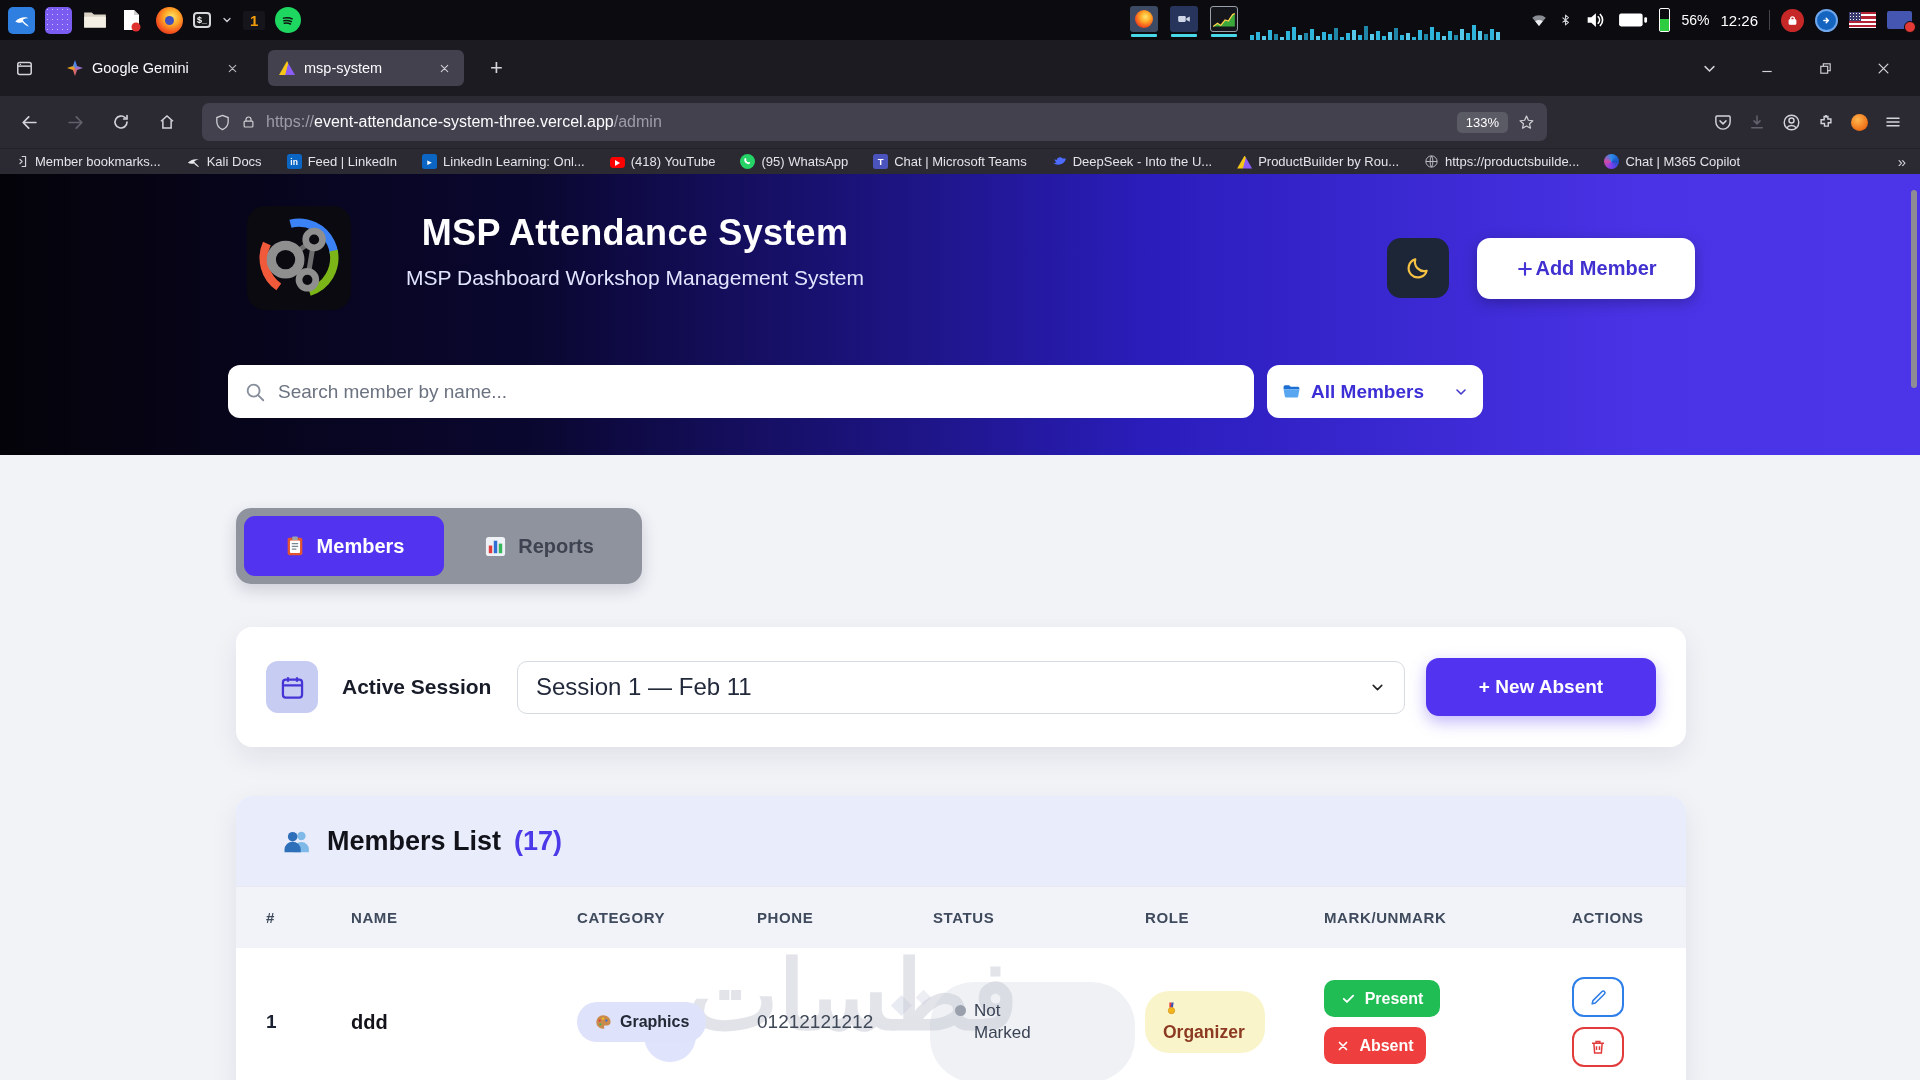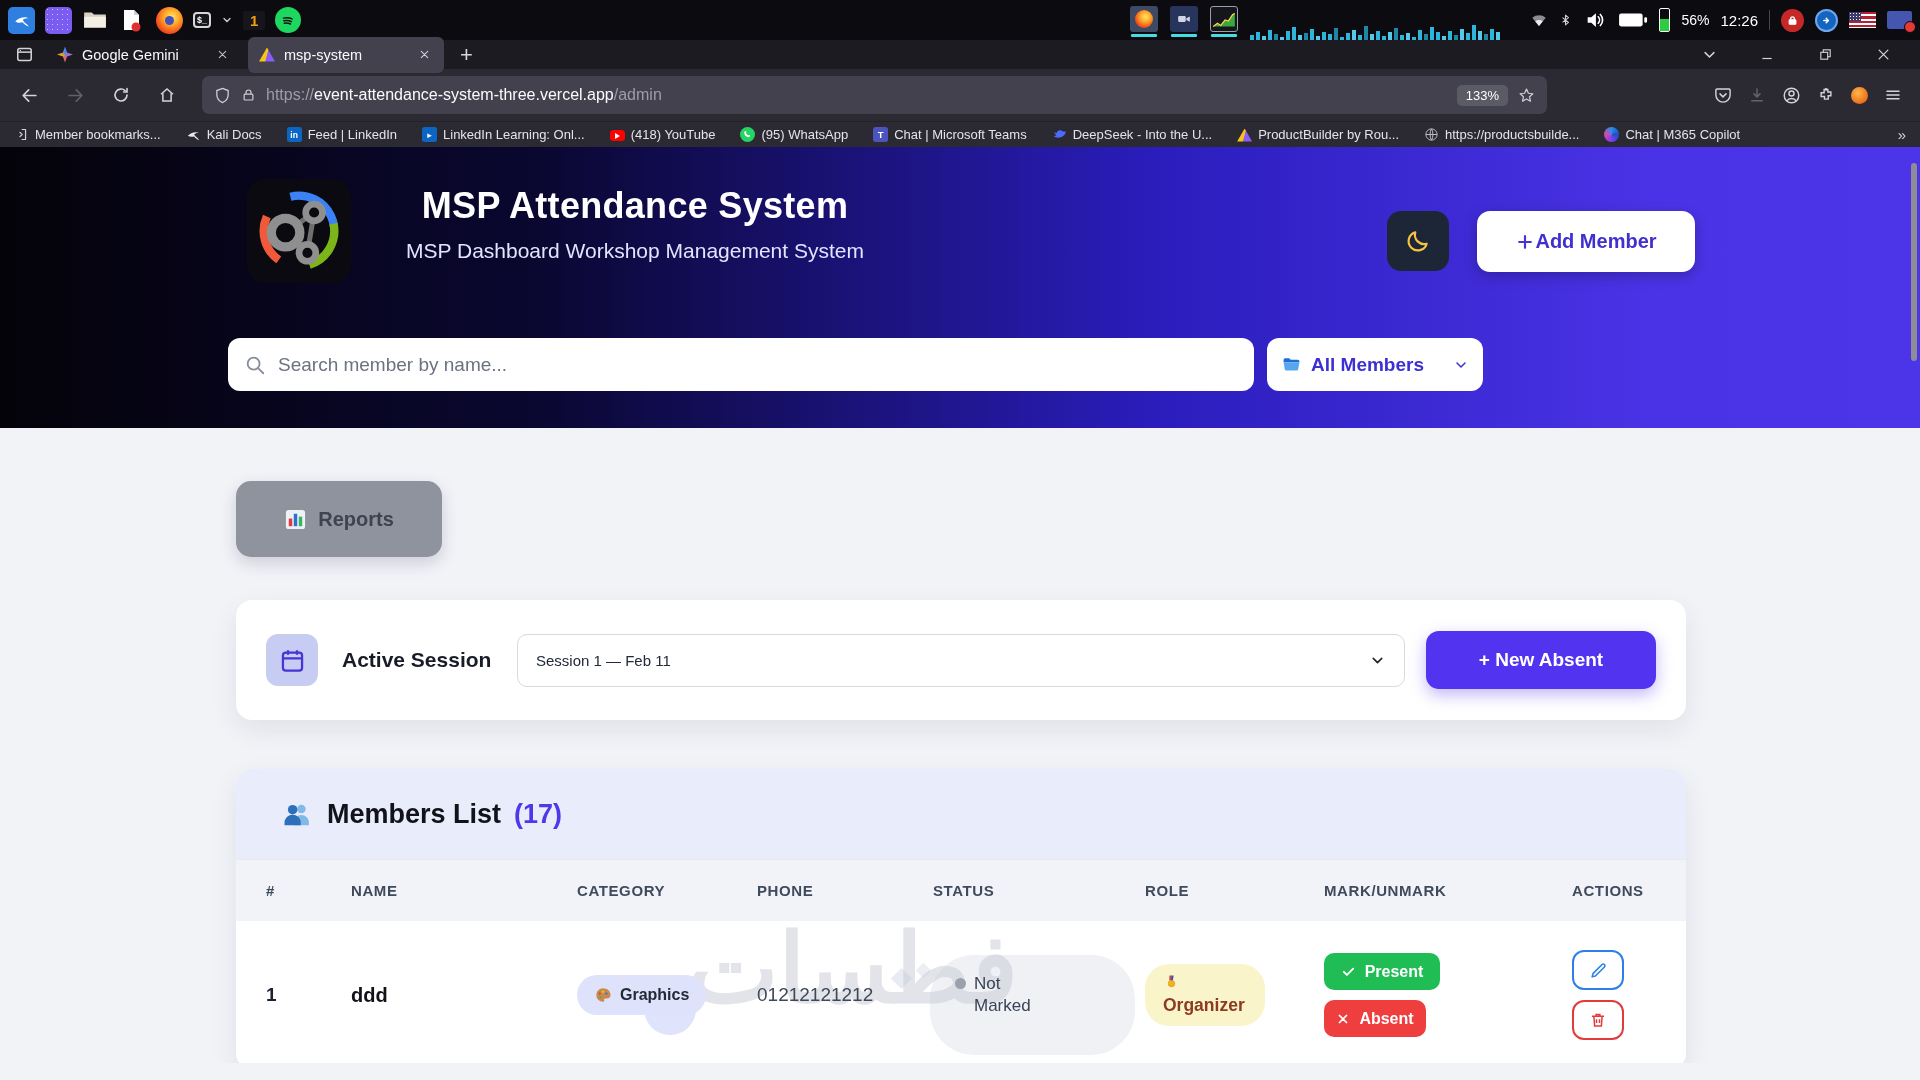--- a/index.html
+++ b/index.html
@@ -40,21 +40,21 @@
   .vsep { width:1px; height:20px; background:#46454e; }
   .cir { width:23px; height:23px; border-radius:50%; display:flex; align-items:center; justify-content:center; }
   .cir.red { background:#c62828; }
   .cir.blue { background:#1565c0; border:2px solid #6fa6ec; }
   .flag { width:27px; height:16px; background:repeating-linear-gradient(180deg,#b22234 0 2.2px,#fff 2.2px 4.4px); position:relative; }
   .flag i { position:absolute; left:0; top:0; width:12px; height:8.5px; background:#3c3b6e; background-image:radial-gradient(#fff 28%, transparent 30%); background-size:3px 3px; }
   .sshare { width:25px; height:18px; background:#4456b0; background-image:radial-gradient(#8ea0e8 20%, transparent 22%); background-size:4px 4px; border-radius:2px; position:relative; }
   .sshare i { position:absolute; right:-4px; bottom:-4px; width:12px; height:12px; background:#e53935; border-radius:50%; border:1px solid #0b0b10; }
 
   
-  .tabbar { height:29px; background:#1c1b22; display:flex; align-items:center; padding:0 8px; gap:6px; }
+  .tabbar { height:56px; background:#1c1b22; display:flex; align-items:center; padding:0 8px; gap:16px; }
   .fview { width:32px; height:32px; border-radius:6px; display:flex; align-items:center; justify-content:center; }
   .tab { height:36px; border-radius:6px; display:flex; align-items:center; gap:9px; padding:0 11px; width:196px; color:#fbfbfe; font-size:14.5px; }
   .tab.active { background:#42414d; }
   .tab .lbl { flex:1; white-space:nowrap; overflow:hidden; }
   .gem-fav { width:16px; height:16px; flex:0 0 auto;
      background:conic-gradient(from 0deg,#4285f4,#9b72cb,#d96570,#f2a60c,#4285f4);
      clip-path:polygon(50% 0,63% 37%,100% 50%,63% 63%,50% 100%,37% 63%,0 50%,37% 37%); }
   .tri-fav { width:16px; height:14px; flex:0 0 auto; background:linear-gradient(105deg,#f5c518 48%,#8b5cf6 52%); clip-path:polygon(50% 0,100% 100%,0 100%); }
   .xbtn { width:18px; height:18px; display:flex; align-items:center; justify-content:center; border-radius:4px; }
   .newtab { color:#d3d3da; font-size:22px; padding:0 10px; font-weight:300; }
@@ -108,21 +108,21 @@
 
   .tabspill { position:absolute; left:236px; top:334px; background:#8f939e; border-radius:15px; padding:8px; display:inline-flex; box-shadow:0 6px 16px rgba(40,40,80,.18); }
   .ptab { height:60px; border-radius:11px; display:flex; align-items:center; justify-content:center; gap:11px; font-size:20px; font-weight:bold; }
   .ptab.active { width:200px; background:#5233f0; color:#fff; }
   .ptab.idle { width:190px; color:#3d4350; }
 
   .card { position:absolute; left:236px; width:1450px; background:#fff; border-radius:16px; box-shadow:0 10px 28px rgba(30,30,70,.08); }
   .session { top:453px; height:120px; display:flex; align-items:center; padding:0 30px; }
   .caltile { width:52px; height:52px; background:#c7ccf2; border-radius:12px; display:flex; align-items:center; justify-content:center; }
   .sess-label { font-size:21px; font-weight:bold; color:#181c28; margin-left:24px; width:175px; }
-  .sess-select { width:888px; height:53px; border:1.5px solid #d6dae1; border-radius:10px; display:flex; align-items:center; padding:0 18px; font-size:15px; color:#22293a; }
+  .sess-select { width:888px; height:53px; border:1.5px solid #d6dae1; border-radius:10px; display:flex; align-items:center; padding:0 18px; font-size:24px; color:#22293a; }
   .sess-select .cv { margin-left:auto; color:#222; }
   .newsess { margin-left:auto; width:230px; height:58px; background:#5233f0; border-radius:13px; color:#fff; font-size:19px; font-weight:bold; display:flex; align-items:center; justify-content:center; box-shadow:0 6px 16px rgba(82,51,240,.35); }
 
   .members-card { top:622px; height:300px; overflow:hidden; }
   .mc-head { height:90px; background:#e9edfb; display:flex; align-items:center; padding:0 44px; gap:13px; }
   .mc-head h2 { font-size:27px; font-weight:800; color:#12131a; }
   .mc-head .cnt { font-size:27px; font-weight:800; color:#4c39e8; }
   .tgrid { display:grid; grid-template-columns:85px 226px 180px 176px 196px 179px 248px 1fr; padding-left:30px; align-items:center; }
   .thead { height:62px; background:#f1f3f8; border-top:1px solid #e7e9f1; }
   .thead div { font-size:15px; font-weight:bold; color:#3f4a5c; letter-spacing:.6px; }
@@ -564,20 +564,31 @@
       <span class="cv">
           <svg width="16" height="16" viewBox="0 0 24 24">
             <path d="M6 9l6 6 6-6" fill="none" stroke="currentColor" stroke-width="2.4" stroke-linecap="round" stroke-linejoin="round"></path>
           </svg>
         </span>
     </div>
     <div class="scroll-thumb"></div>
   </div>
 
   <div class="tabspill">
+    <div class="ptab active">
+      <span>
+          <svg width="22" height="24" viewBox="0 0 24 24">
+            <rect x="4" y="3" width="16" height="19" rx="2" fill="#e2552e"></rect>
+            <rect x="6.5" y="6" width="11" height="13.5" rx="1" fill="#fff"></rect>
+            <rect x="9" y="1.5" width="6" height="4" rx="1" fill="#9aa2ad"></rect>
+            <path d="M8.5 9.5h7M8.5 12.5h7M8.5 15.5h5" stroke="#7c8794" stroke-width="1.4"></path>
+          </svg>
+        </span>
+      <span>Members</span>
+    </div>
     <div class="ptab idle">
       <span>
           <svg width="23" height="23" viewBox="0 0 24 24">
             <rect x="2" y="2" width="20" height="20" rx="3" fill="#eef1f5"></rect>
             <rect x="5" y="11" width="3.6" height="8" fill="#e23b3b"></rect>
             <rect x="10.2" y="6" width="3.6" height="13" fill="#2f6fd6"></rect>
             <rect x="15.4" y="9" width="3.6" height="10" fill="#35b85c"></rect>
           </svg>
         </span>
       <span>Reports</span>

